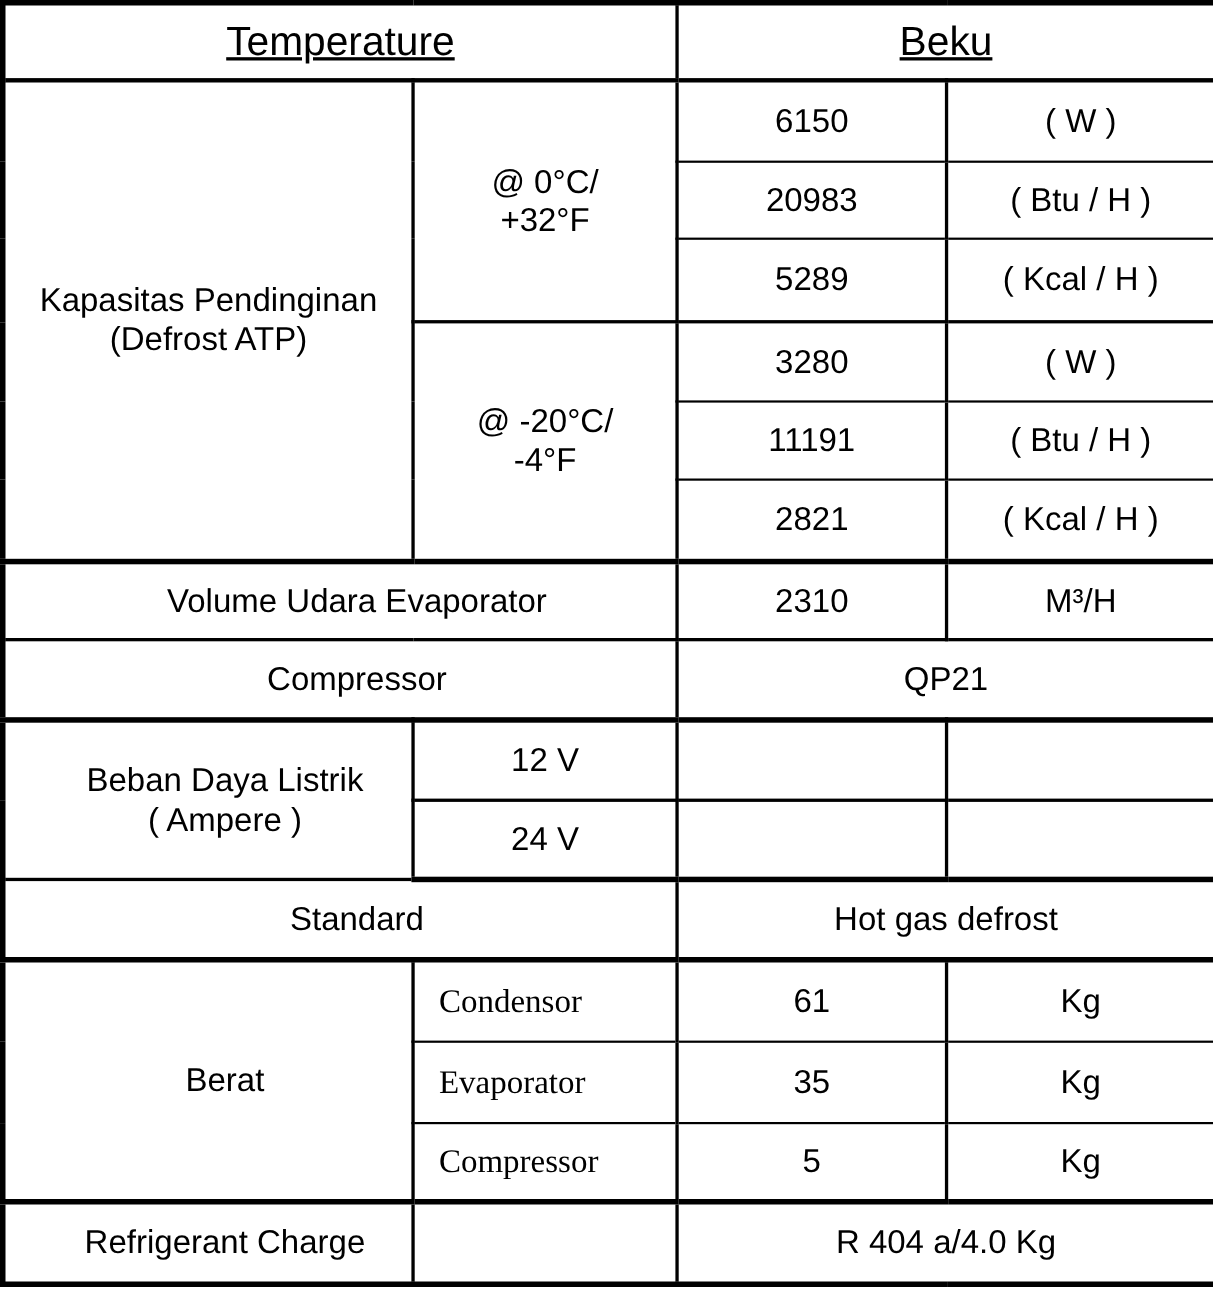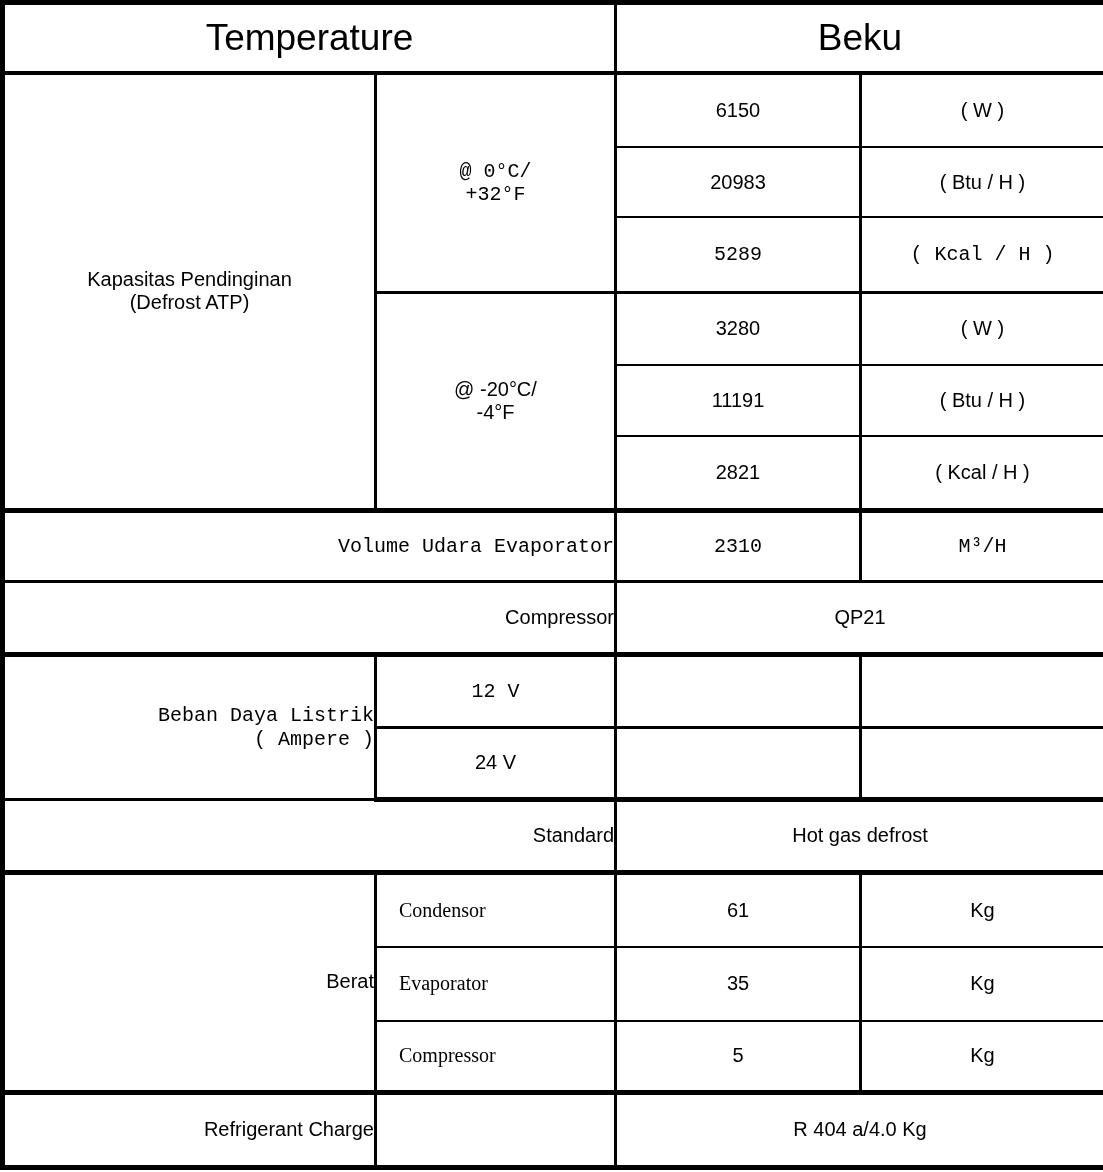--- a/index.html
+++ b/index.html
@@ -13,29 +13,29 @@
     font-family: "Liberation Sans", sans-serif;
     color: #000000;
   }
   td {
     border: 2px solid #000000;
     border-left-width: 3px;
     border-right-width: 3px;
     padding: 0;
     text-align: center;
     vertical-align: middle;
-    font-size: 20px;
+    font-size: 30px;
     line-height: 1.17;
     overflow: hidden;
   }
   td.hdr { font-size: 37px; }
-  td.left  { text-align: right; padding-left: 30px; }
+  td.left  { text-align: center; padding-left: 30px; }
   td.left2 { text-align: left; padding-left: 22px; font-family: Liberation Serif, serif; }
-  tr.hb3 > td, td.bb3 { border-bottom-width: 3px; font-family: Liberation Mono, monospace; }
-  tr.hb4 > td { border-bottom-width: 4px; }
+  tr.hb3 > td, td.bb3 { border-bottom-width: 3px; }
+  tr.hb4 > td { border-bottom-width: 4px; text-decoration: underline; }
   tr.hb5 > td, td.bb5 { border-bottom-width: 5px; }
 </style>
 </head>
 <body>
 
 <table class="spec">
   <colgroup>
     <col style="width:373px">
     <col style="width:240px">
     <col style="width:245px">

